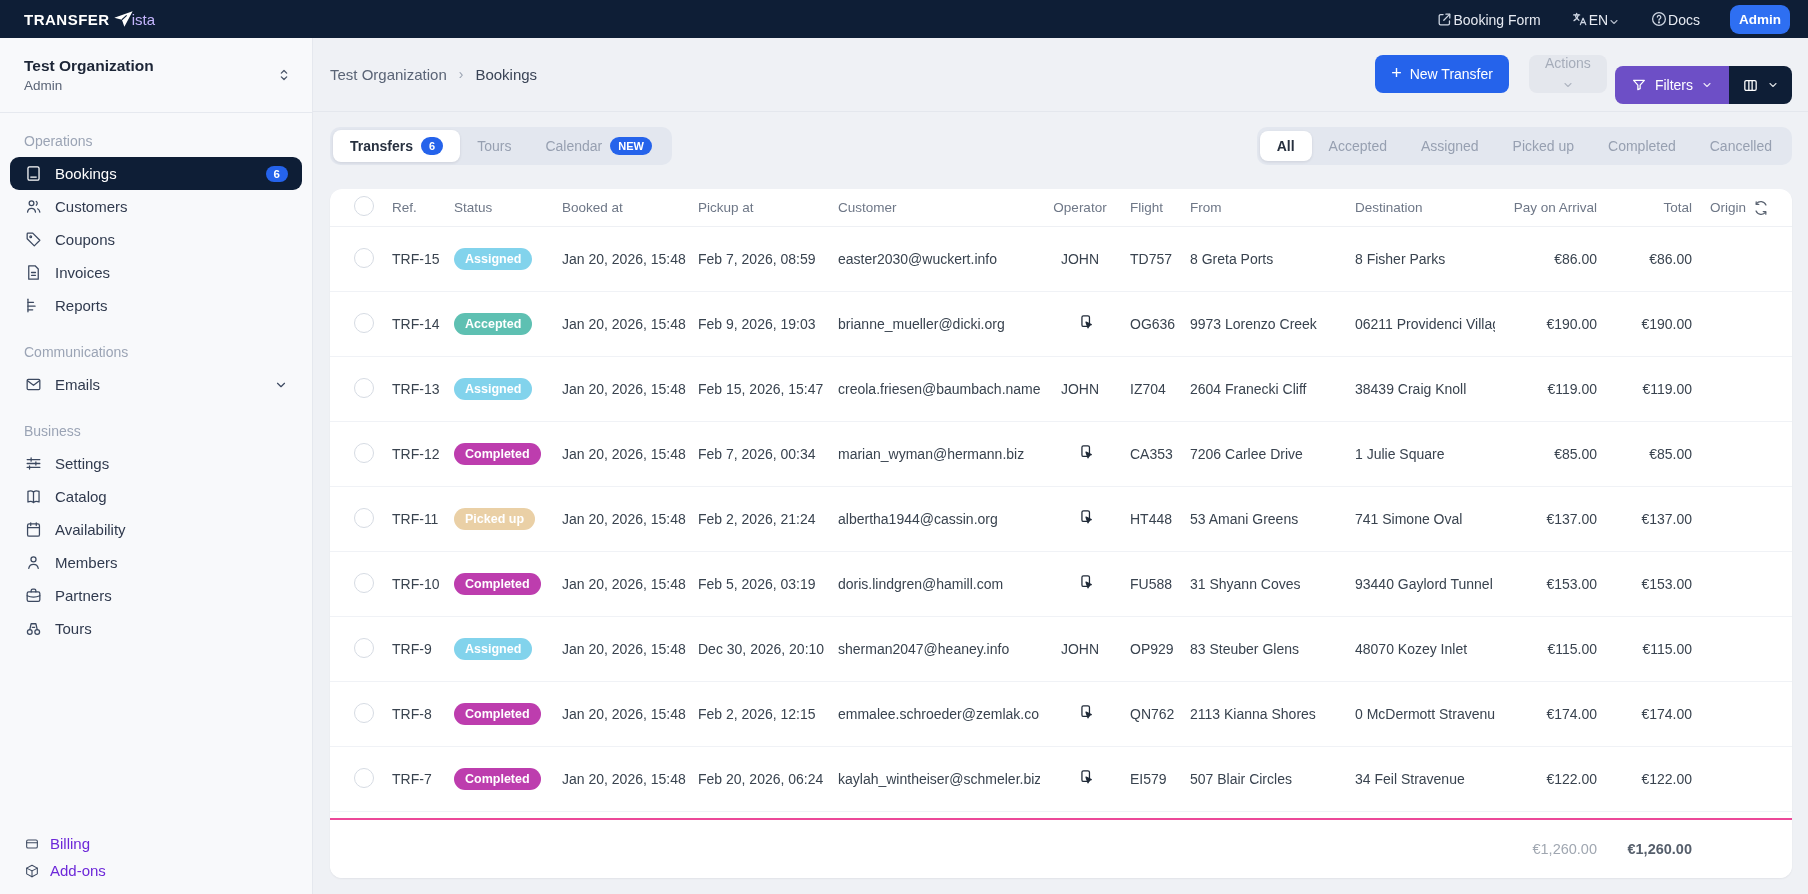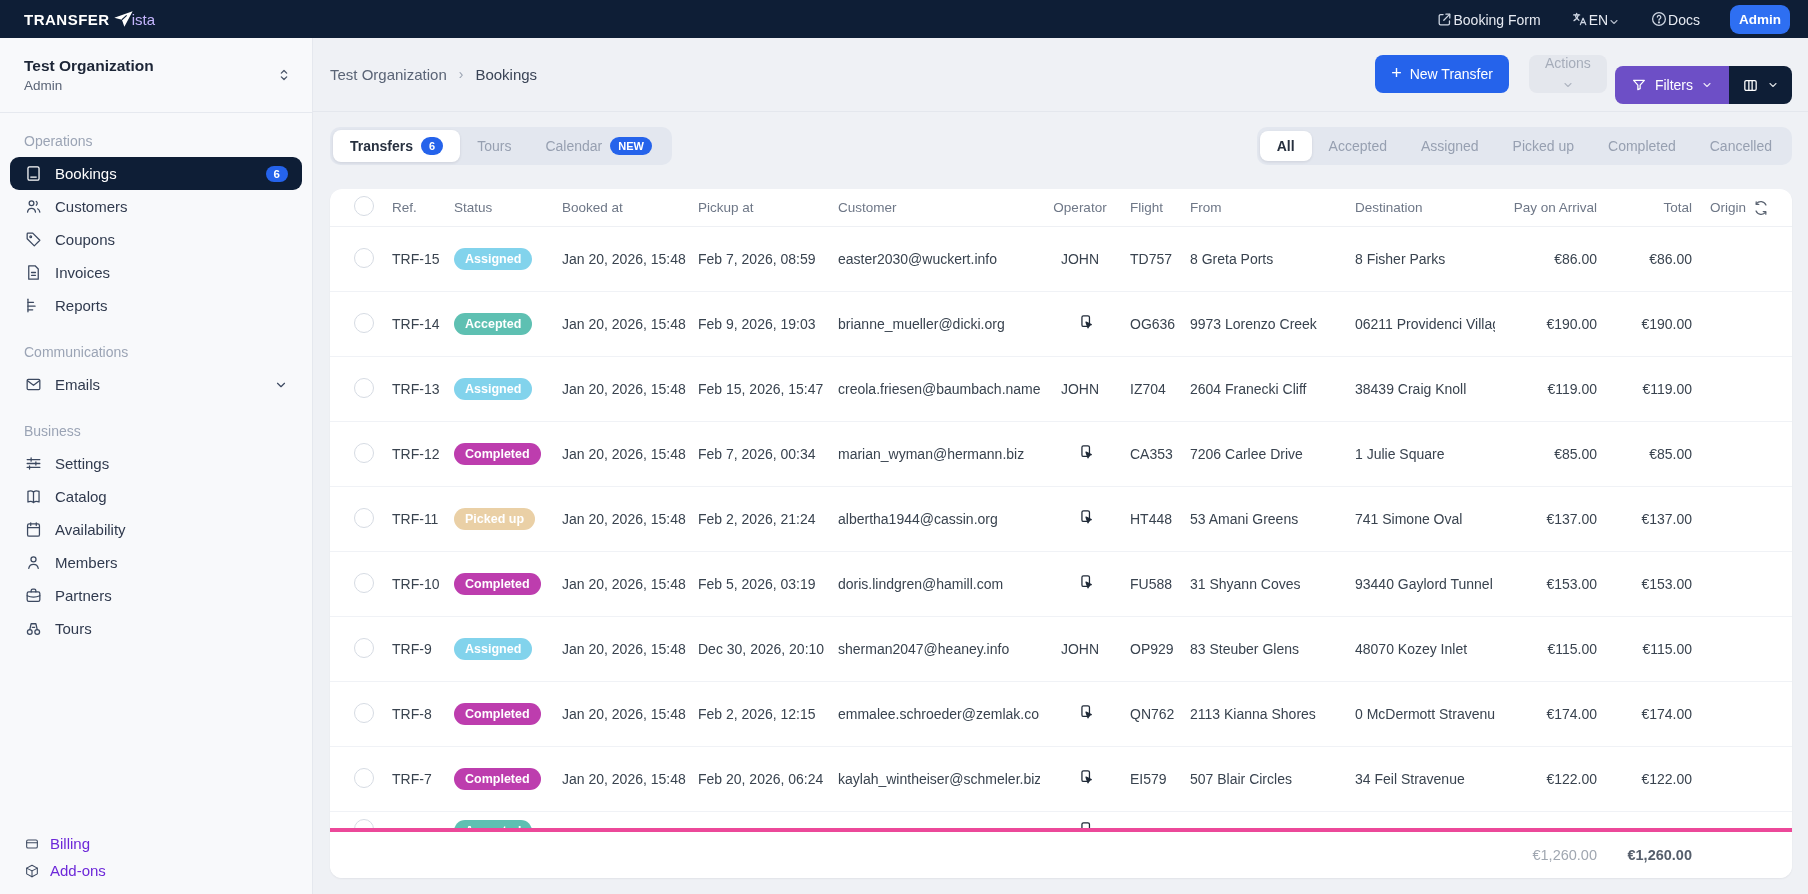--- a/index.html
+++ b/index.html
@@ -68,21 +68,21 @@
   .c-right { text-align:right; padding-right:8px; padding-left:0; }
   .c-center { text-align:center; padding-left:0; }
   .thead { height:38px; color:#6e7787; font-size:13.5px; font-weight:500; border-bottom:1px solid #eef0f4; }
   .rowcheck { display:inline-block; width:20px; height:20px; border:1.5px solid #d6dbe3; border-radius:50%; margin-left:14px; background:#fff; cursor:pointer; }
   .trow { height:65px; border-bottom:1px solid #f0f2f6; font-size:14px; color:#39434f; cursor:pointer; }
   .badge { display:inline-block; padding:4px 11px; border-radius:999px; color:#fff; font-size:12.5px; font-weight:600; }
   .op-icon { color:#1f2937; display:inline-flex; justify-content:center; width:100%; }
   .refresh-wrap { color:#5b6472; padding-left:6px; cursor:pointer; }
   .partialrow { position:absolute; left:0; right:0; bottom:50px; height:16px; overflow:hidden; }
   .partialrow .inner { padding-top:7px; }
-  .tfoot { position:absolute; left:0; right:0; bottom:0; height:50px; background:#fff; border-top:4px solid #ec4899; border-radius:0 0 12px 12px; font-size:14.5px; }
+  .tfoot { position:absolute; left:0; right:0; bottom:0; height:60px; background:#fff; border-top:2px solid #ec4899; border-radius:0 0 12px 12px; font-size:14.5px; }
   .foot-poa { grid-column:11; color:#a0a7b1; font-weight:500; }
   .foot-total { grid-column:12; color:#555e6b; font-weight:600; }
 </style>
 </head>
 <body>
 
 <div class="app">
 
   <header class="topbar">
     <div class="logo">

